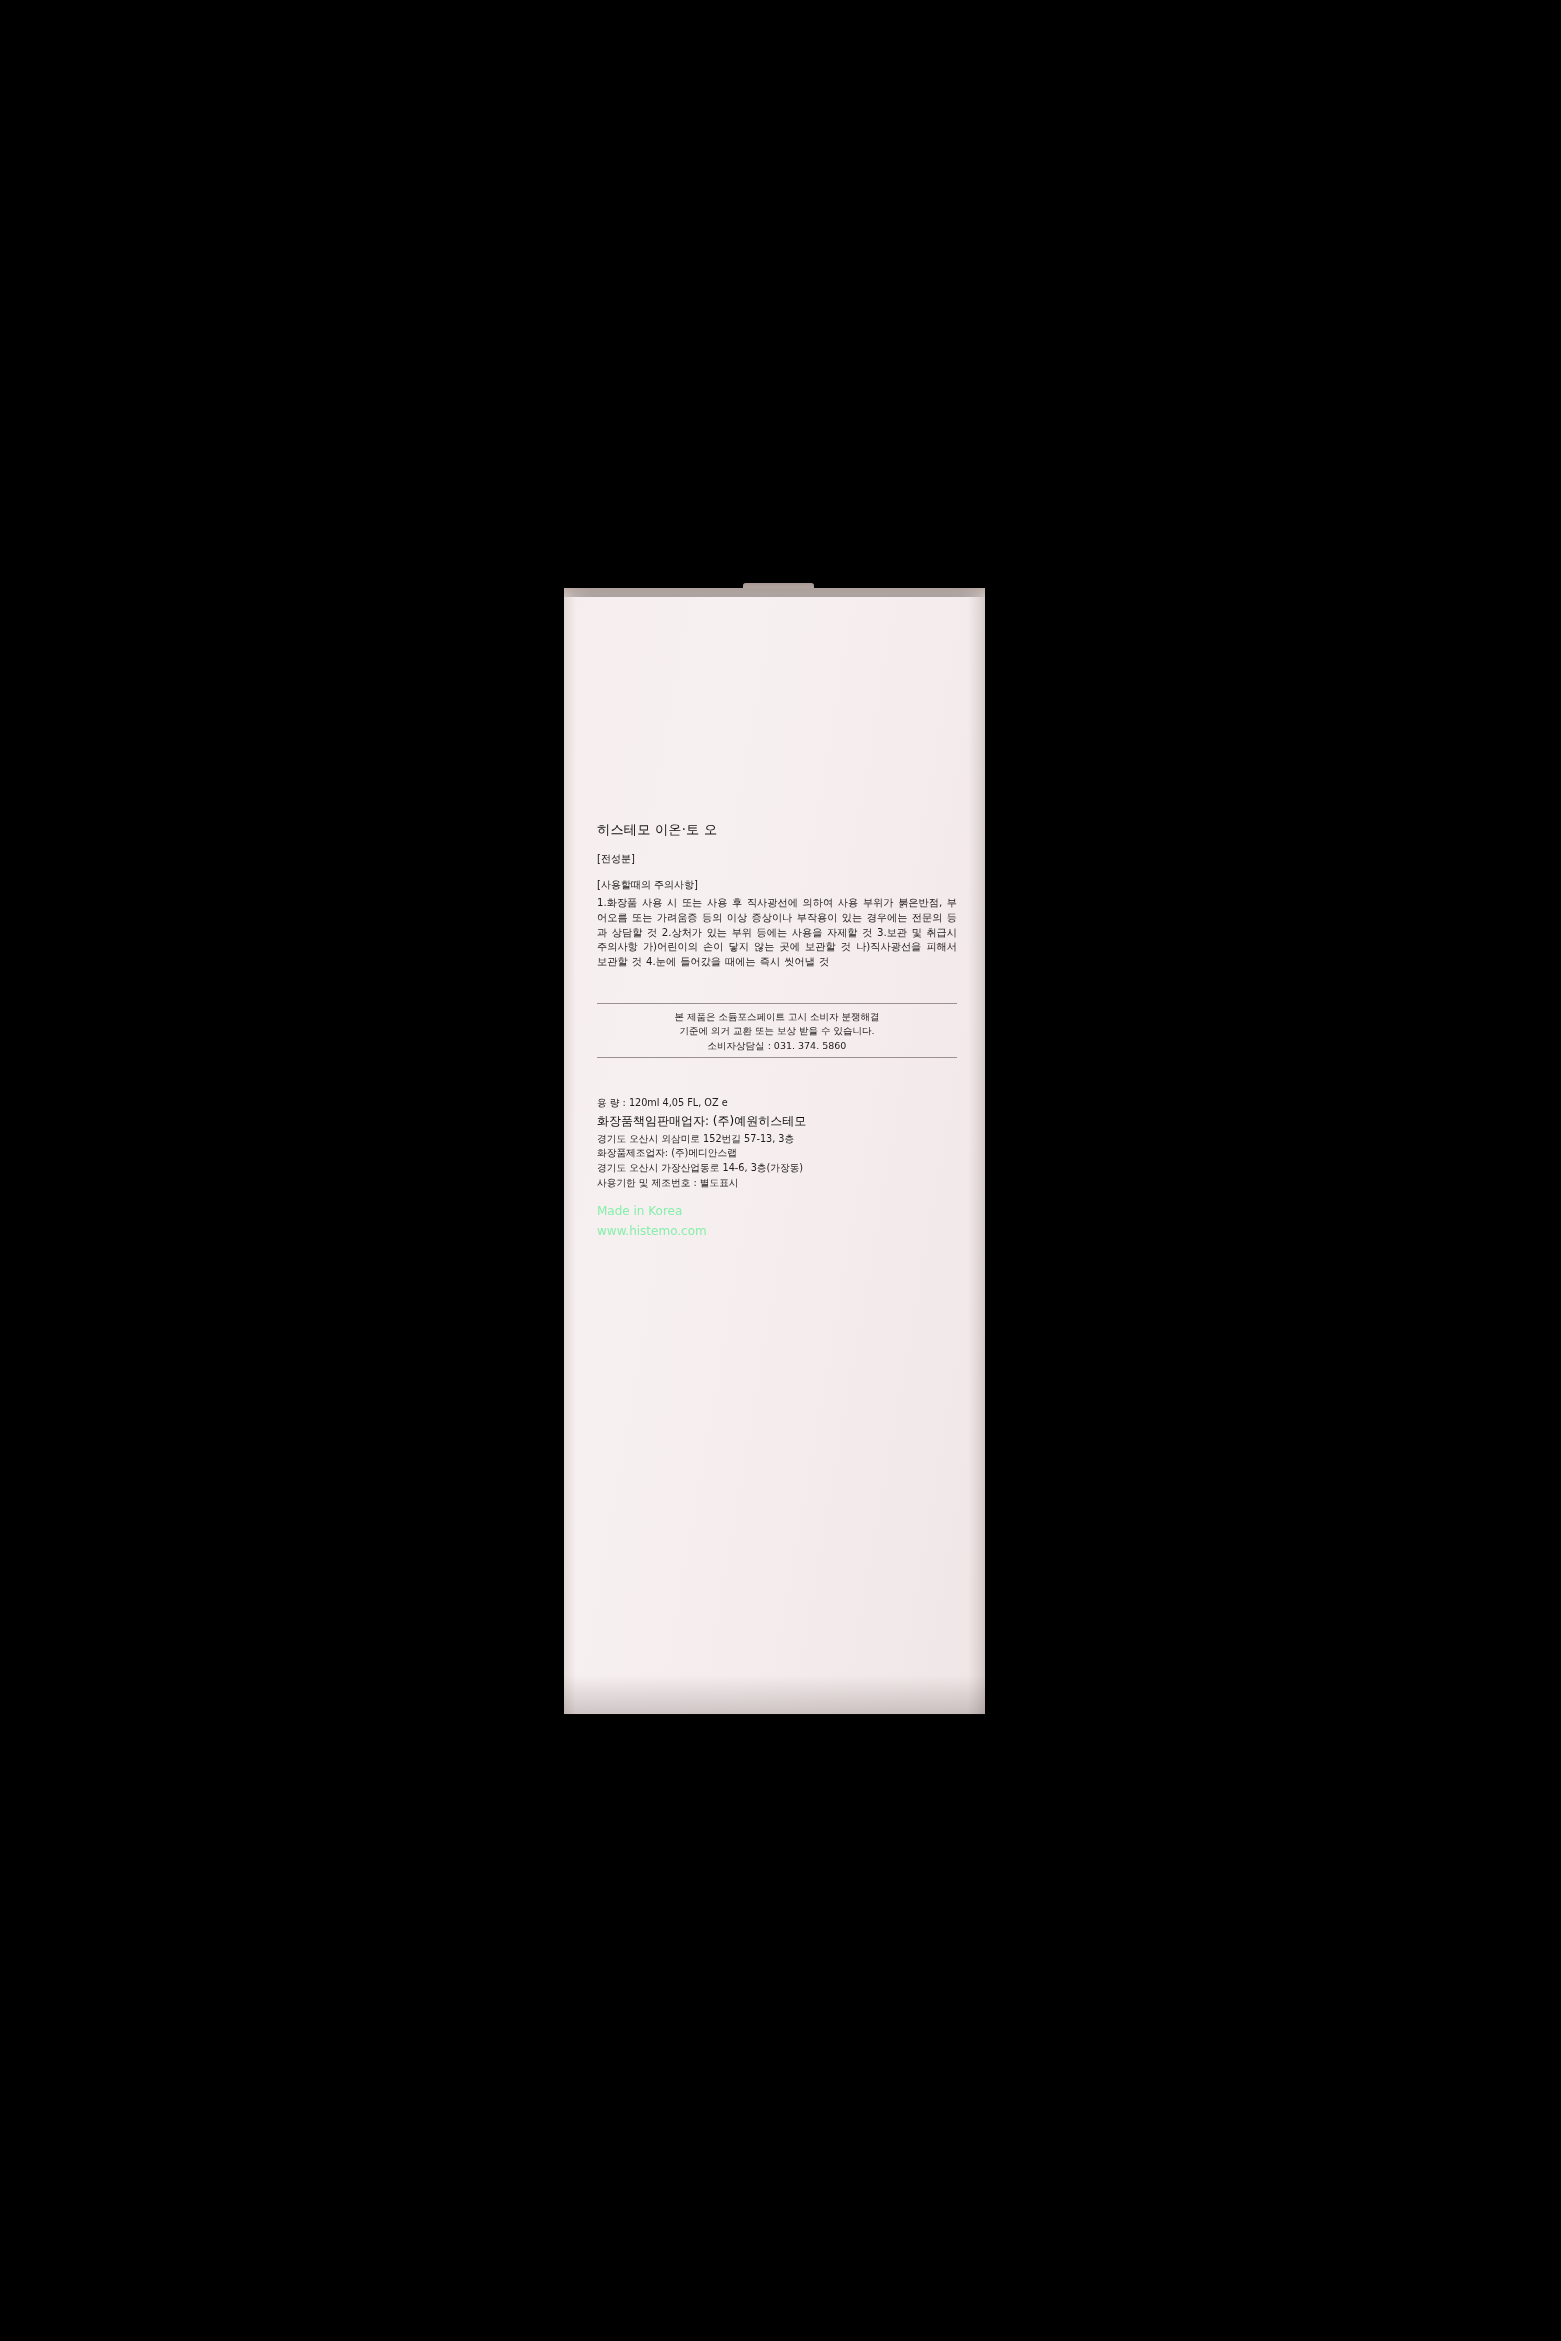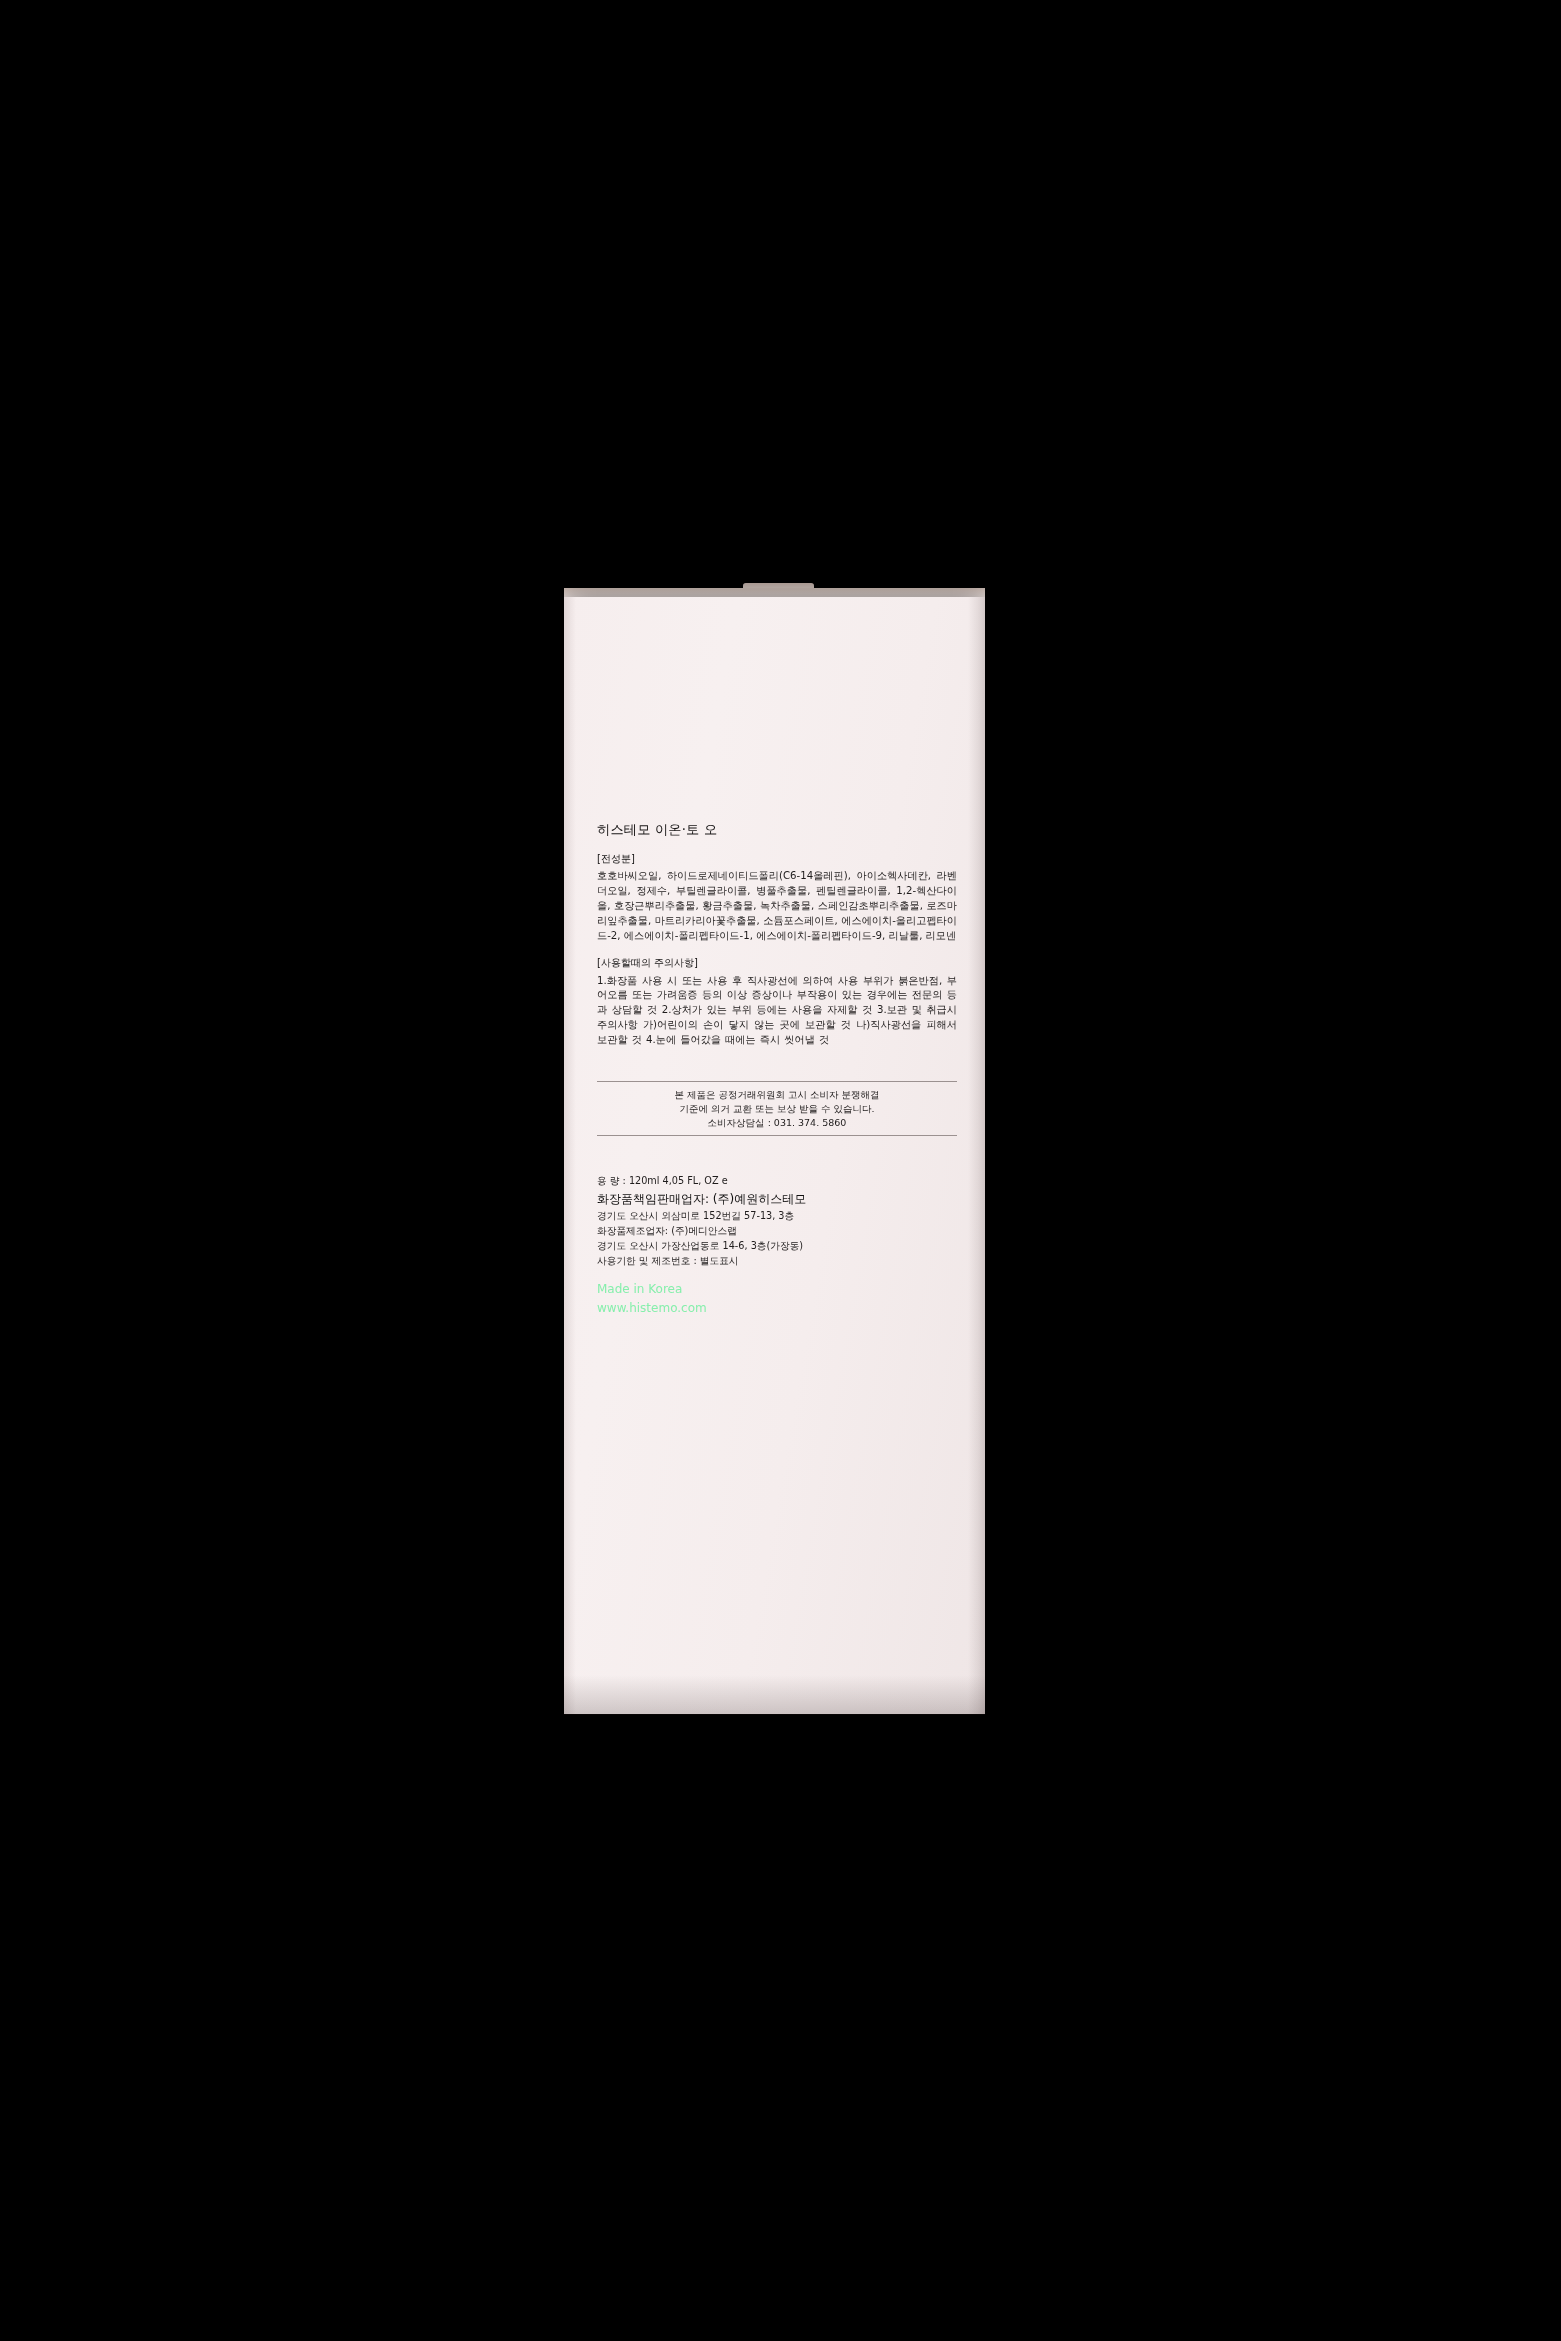--- a/index.html
+++ b/index.html
@@ -155,32 +155,31 @@
 <div id="box-right-fold"></div>
 <div id="box-bottom-shade"></div>
 
 <div id="label">
 
   <div class="product-title">히스테모 이온·토 오</div>
 
 
   <div class="section">
     <div class="section-heading">[전성분]</div>
-    <div class="body-text">호호바씨오일, 하이드로제네이티드폴리(C6-14올레핀), 아이소헥사데칸, 라벤더오일, 정제수, 부틸렌글라이콜, 병풀추출물, 펜틸렌글라이콜,  1,2-헥산다이올,  호장근뿌리추출물,  황금추출물, 녹차추출물, 스페인감초뿌리추출물, 로즈마리잎추출물,  마트리카리아꽃추출물,  소듐포스페이트, 에스에이치-올리고펩타이드-2,  에스에이치-폴리펩타이드-1, 에스에이치-폴리펩타이드-9, 리날룰, 리모넨</div>
   </div>
 
   <div class="section">
     <div class="section-heading">[사용할때의 주의사항]</div>
     <div class="body-text loose">1.화장품 사용 시 또는 사용 후 직사광선에 의하여 사용 부위가 붉은반점, 부어오름 또는 가려움증 등의 이상 증상이나 부작용이 있는 경우에는 전문의 등과 상담할 것 2.상처가 있는 부위 등에는 사용을 자제할 것 3.보관 및 취급시 주의사항 가)어린이의 손이 닿지 않는 곳에 보관할 것 나)직사광선을 피해서 보관할 것 4.눈에 들어갔을 때에는 즉시 씻어낼 것</div>
   </div>
 
   <div id="notice-block">
     <hr class="rule">
     <div style="padding:5.7px 0 4.7px 0;">
-      <div class="body-text">본 제품은 공정거래위원회 고시 소비자 분쟁해결</div>
+      <div class="body-text">본 제품은 소듐포스페이트 고시 소비자 분쟁해결</div>
       <div class="body-text">기준에 의거 교환 또는 보상 받을 수 있습니다.</div>
       <div class="body-text">소비자상담실 : 031. 374. 5860</div>
     </div>
     <hr class="rule">
   </div>
 
   <div id="info-block">
     <div class="info-line">용 량 :  120ml  4,05  FL,  OZ  e</div>
     <div class="info-line strong">화장품책임판매업자: (주)예원히스테모</div>
     <div class="info-line">경기도 오산시 외삼미로 152번길 57-13, 3층</div>

